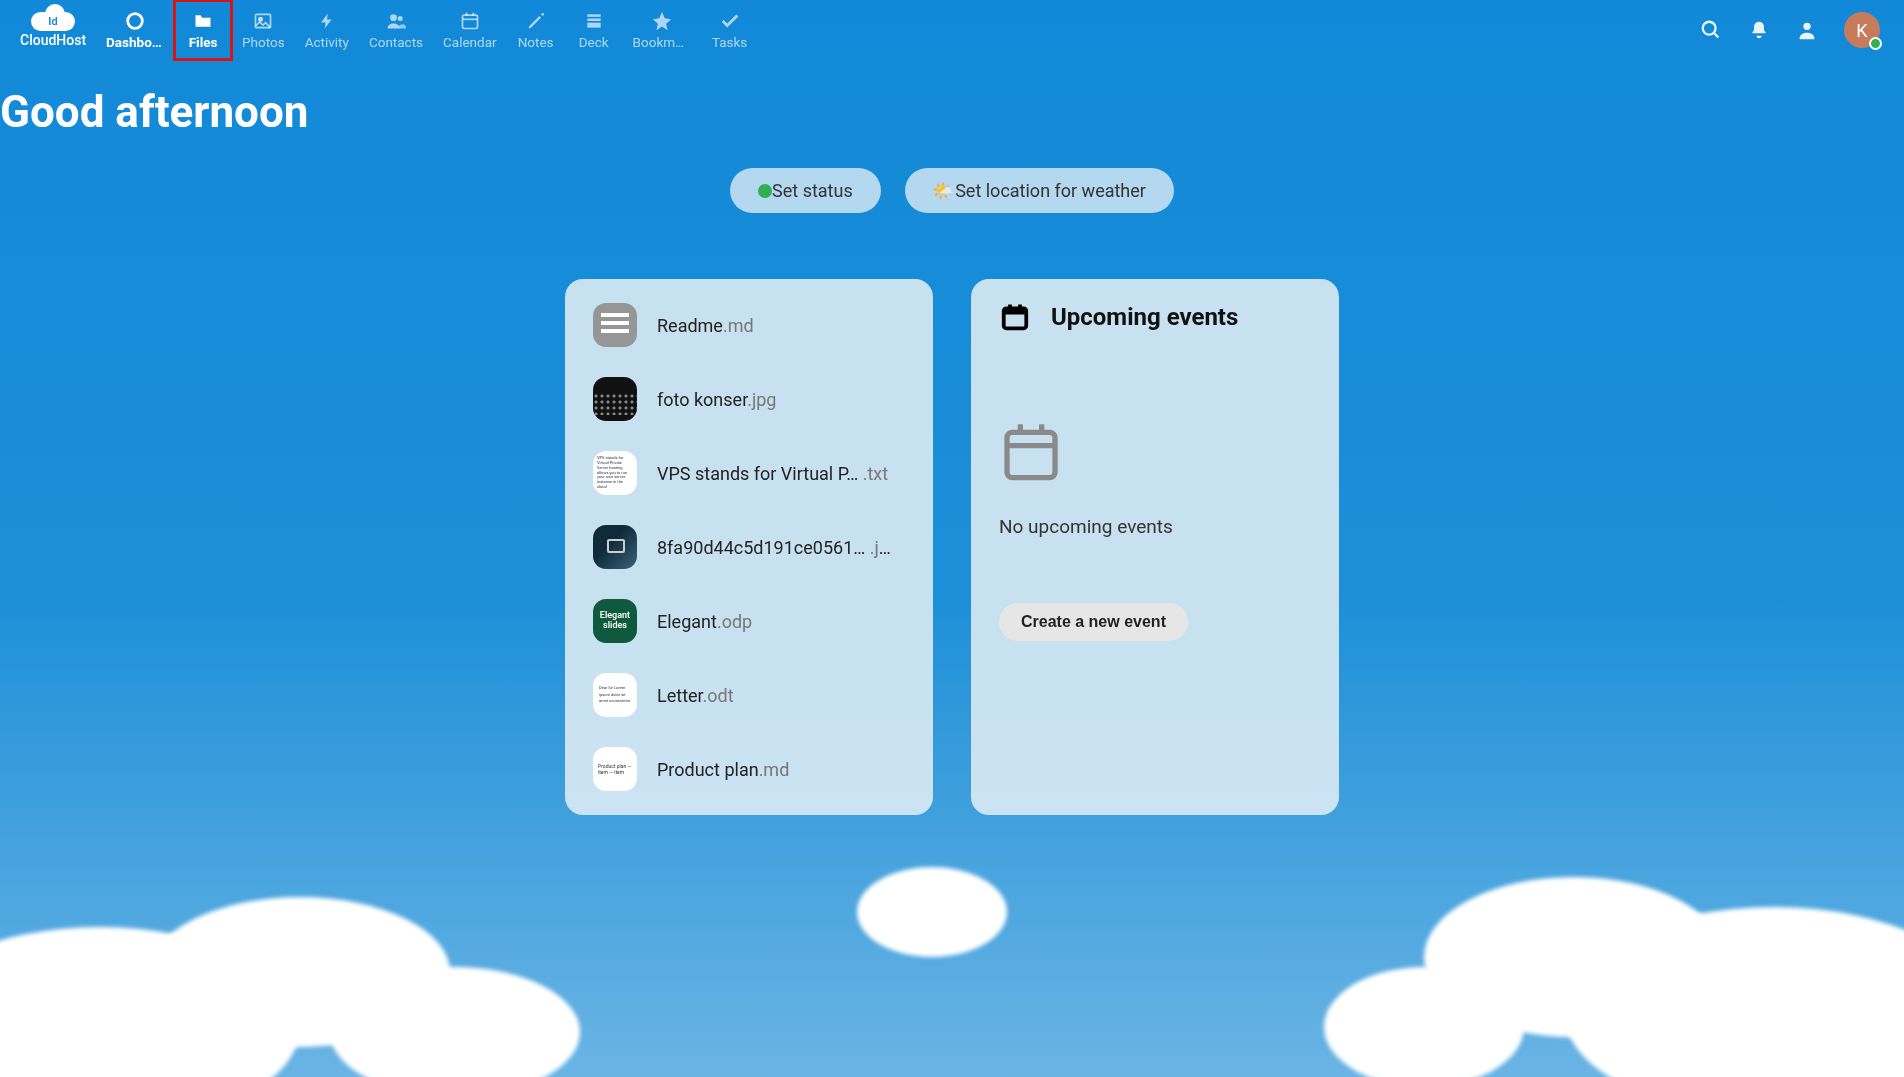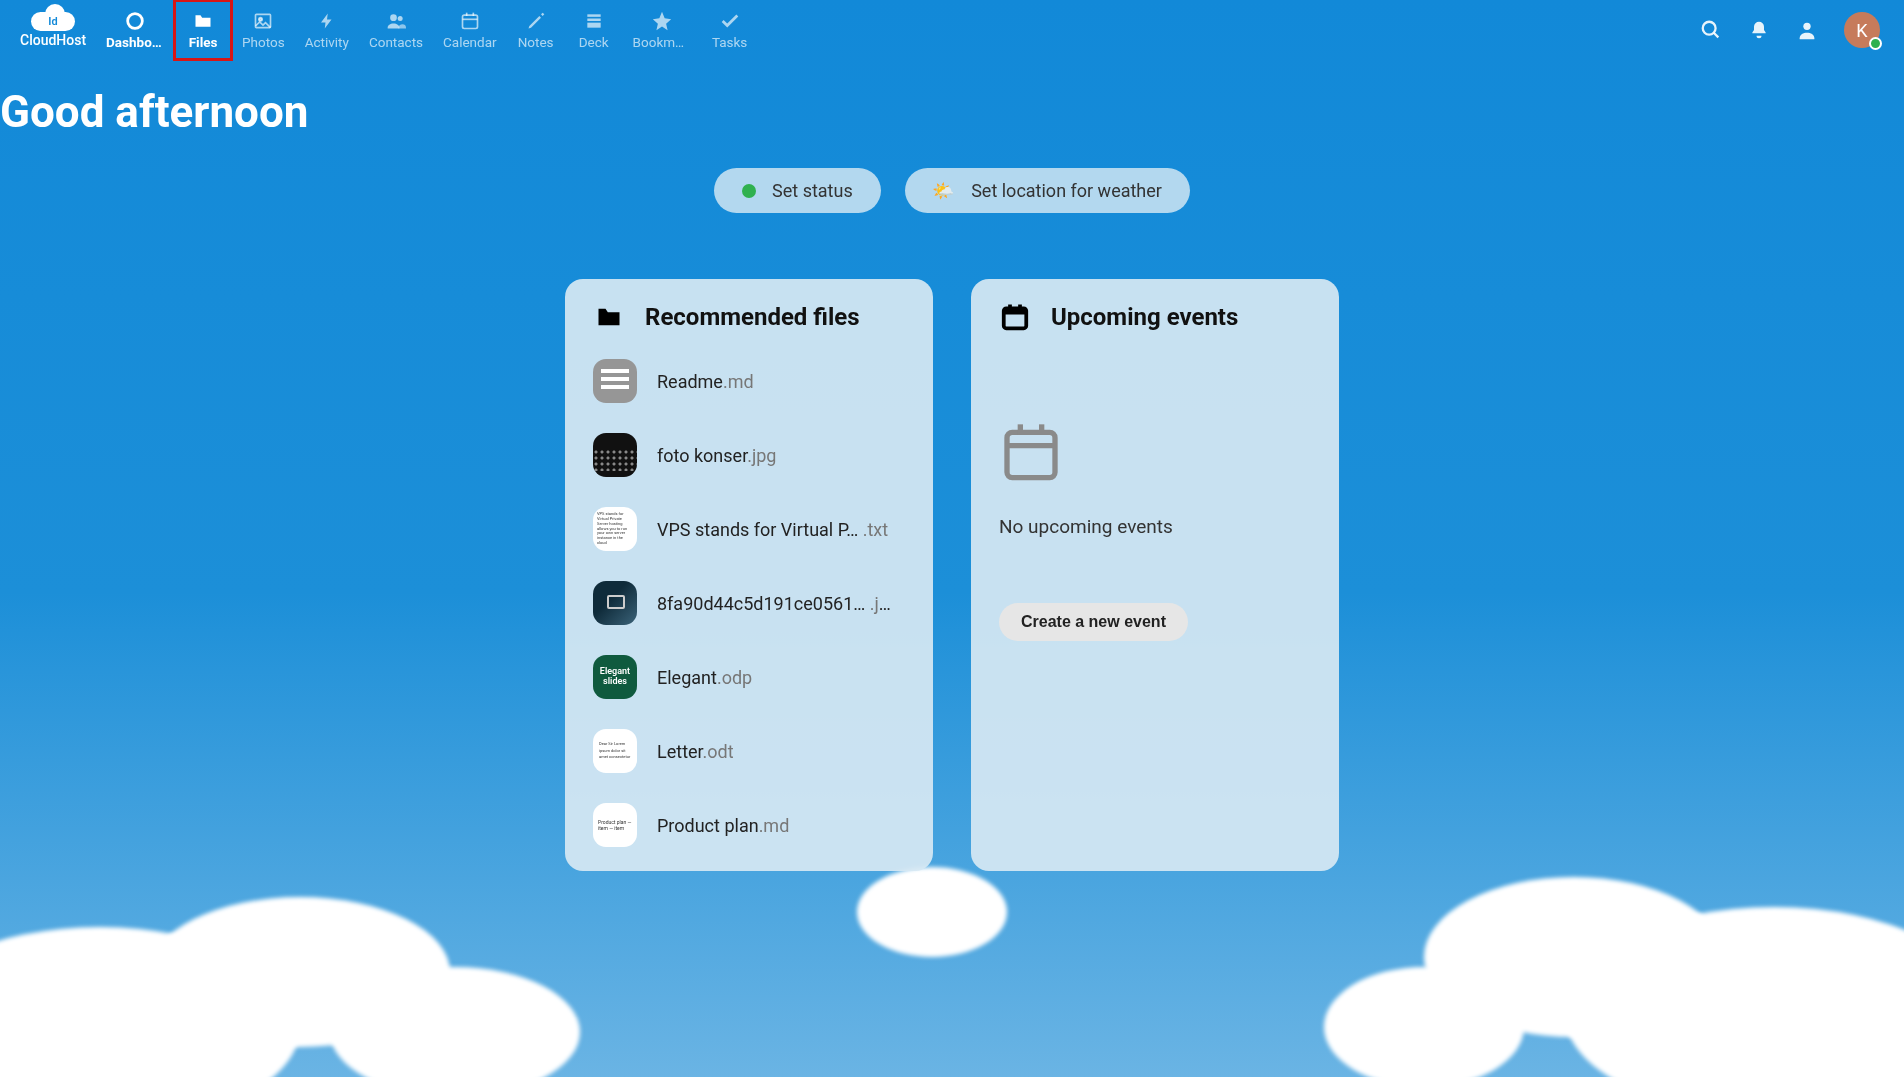--- a/index.html
+++ b/index.html
@@ -74,21 +74,21 @@
   .greeting {
     text-align: left; color: #fff; font-size: 44px; font-weight: 700;
     margin-top: 26px; position: relative; z-index: 3;
   }
   .status-row {
     display: flex; justify-content: center; gap: 24px; margin-top: 30px;
     position: relative; z-index: 3;
   }
   .pill {
     background: #b3d8ef; border-radius: 30px; padding: 12px 28px;
-    display: flex; align-items: center; gap: 16px; cursor: pointer;
+    display: flex; align-items: center; cursor: pointer;
     font-size: 18px; color: #333;
   }
   .pill .dot { width: 14px; height: 14px; border-radius: 50%; background: #2fb14f; }
   .pill .wx { font-size: 18px; }
 
   
   .cards {
     display: flex; justify-content: center; gap: 38px; margin-top: 66px;
     position: relative; z-index: 3;
   }
@@ -283,28 +283,20 @@
     <span>Set status</span>
   </div>
   <div class="pill">
     <span class="wx">🌤️</span>
     <span>Set location for weather</span>
   </div>
 </div>
 
 <div class="cards">
   <div class="card">
-    <div class="card-header">
-      <div class="card-header-icon">
-        <svg viewBox="0 0 24 24" width="32" height="28" fill="#000">
-            <path d="M3 5h6l2 3h10v11H3z"></path>
-          </svg>
-      </div>
-      <div class="card-title">Recommended files</div>
-    </div>
     <div class="file-list" id="file-list">
         <div class="file-row">
           <div class="thumb doc"></div>
           <div class="file-name"><span>Readme</span><span class="file-ext">.md</span></div>
         </div>
         <div class="file-row">
           <div class="thumb img1"></div>
           <div class="file-name"><span>foto konser</span><span class="file-ext">.jpg</span></div>
         </div>
         <div class="file-row">

